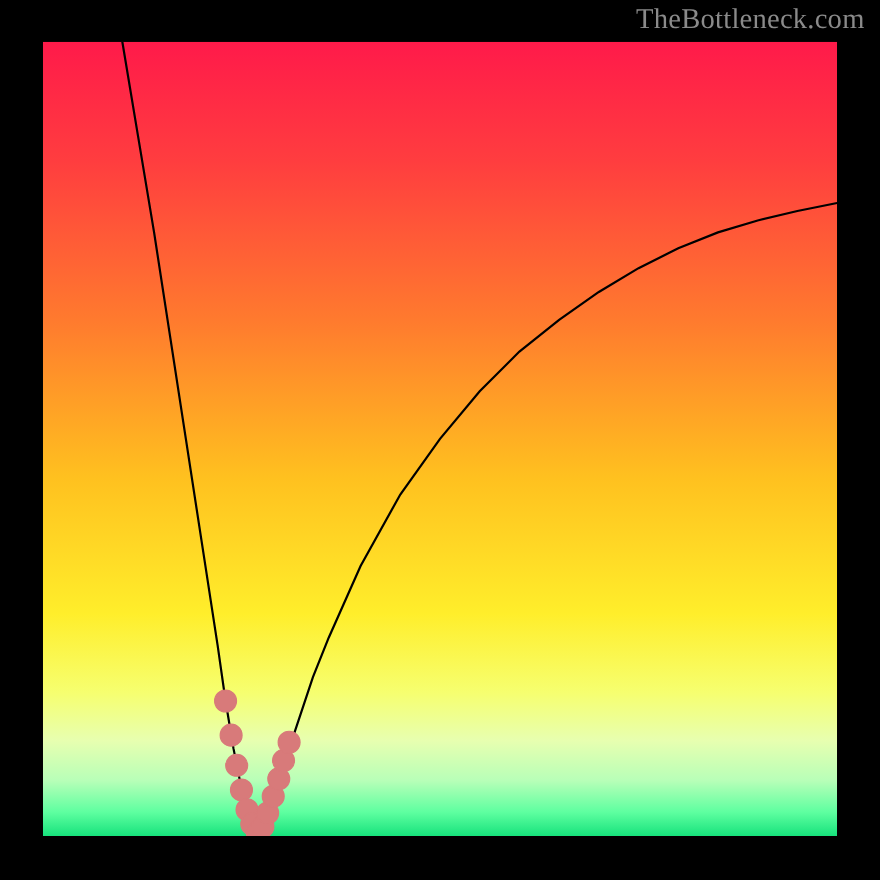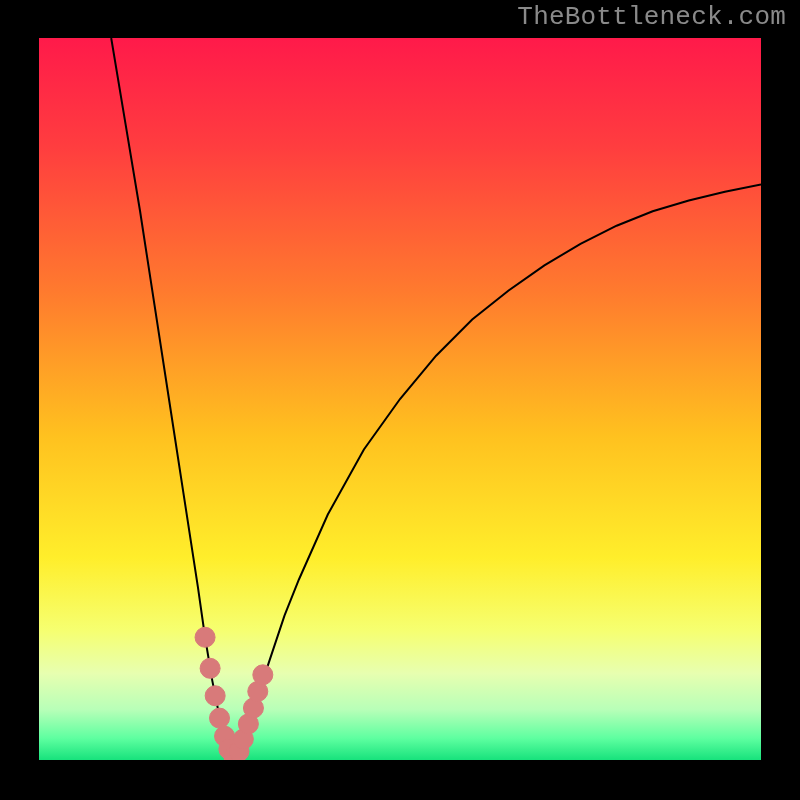--- a/index.html
+++ b/index.html
@@ -28,21 +28,21 @@
     overflow: visible;
   }
   .watermark {
     position: absolute;
     top: 2px;
     right: 14px;
     color: #8a8a8a;
     font-size: 26px;
     font-weight: 400;
     letter-spacing: 0.2px;
-    font-family: Liberation Mono, monospace;
+    font-family: Liberation Serif, serif;
   }
   svg {
     display: block;
   }
 </style>
 </head>
 <body>
 
 <div class="frame">
 

